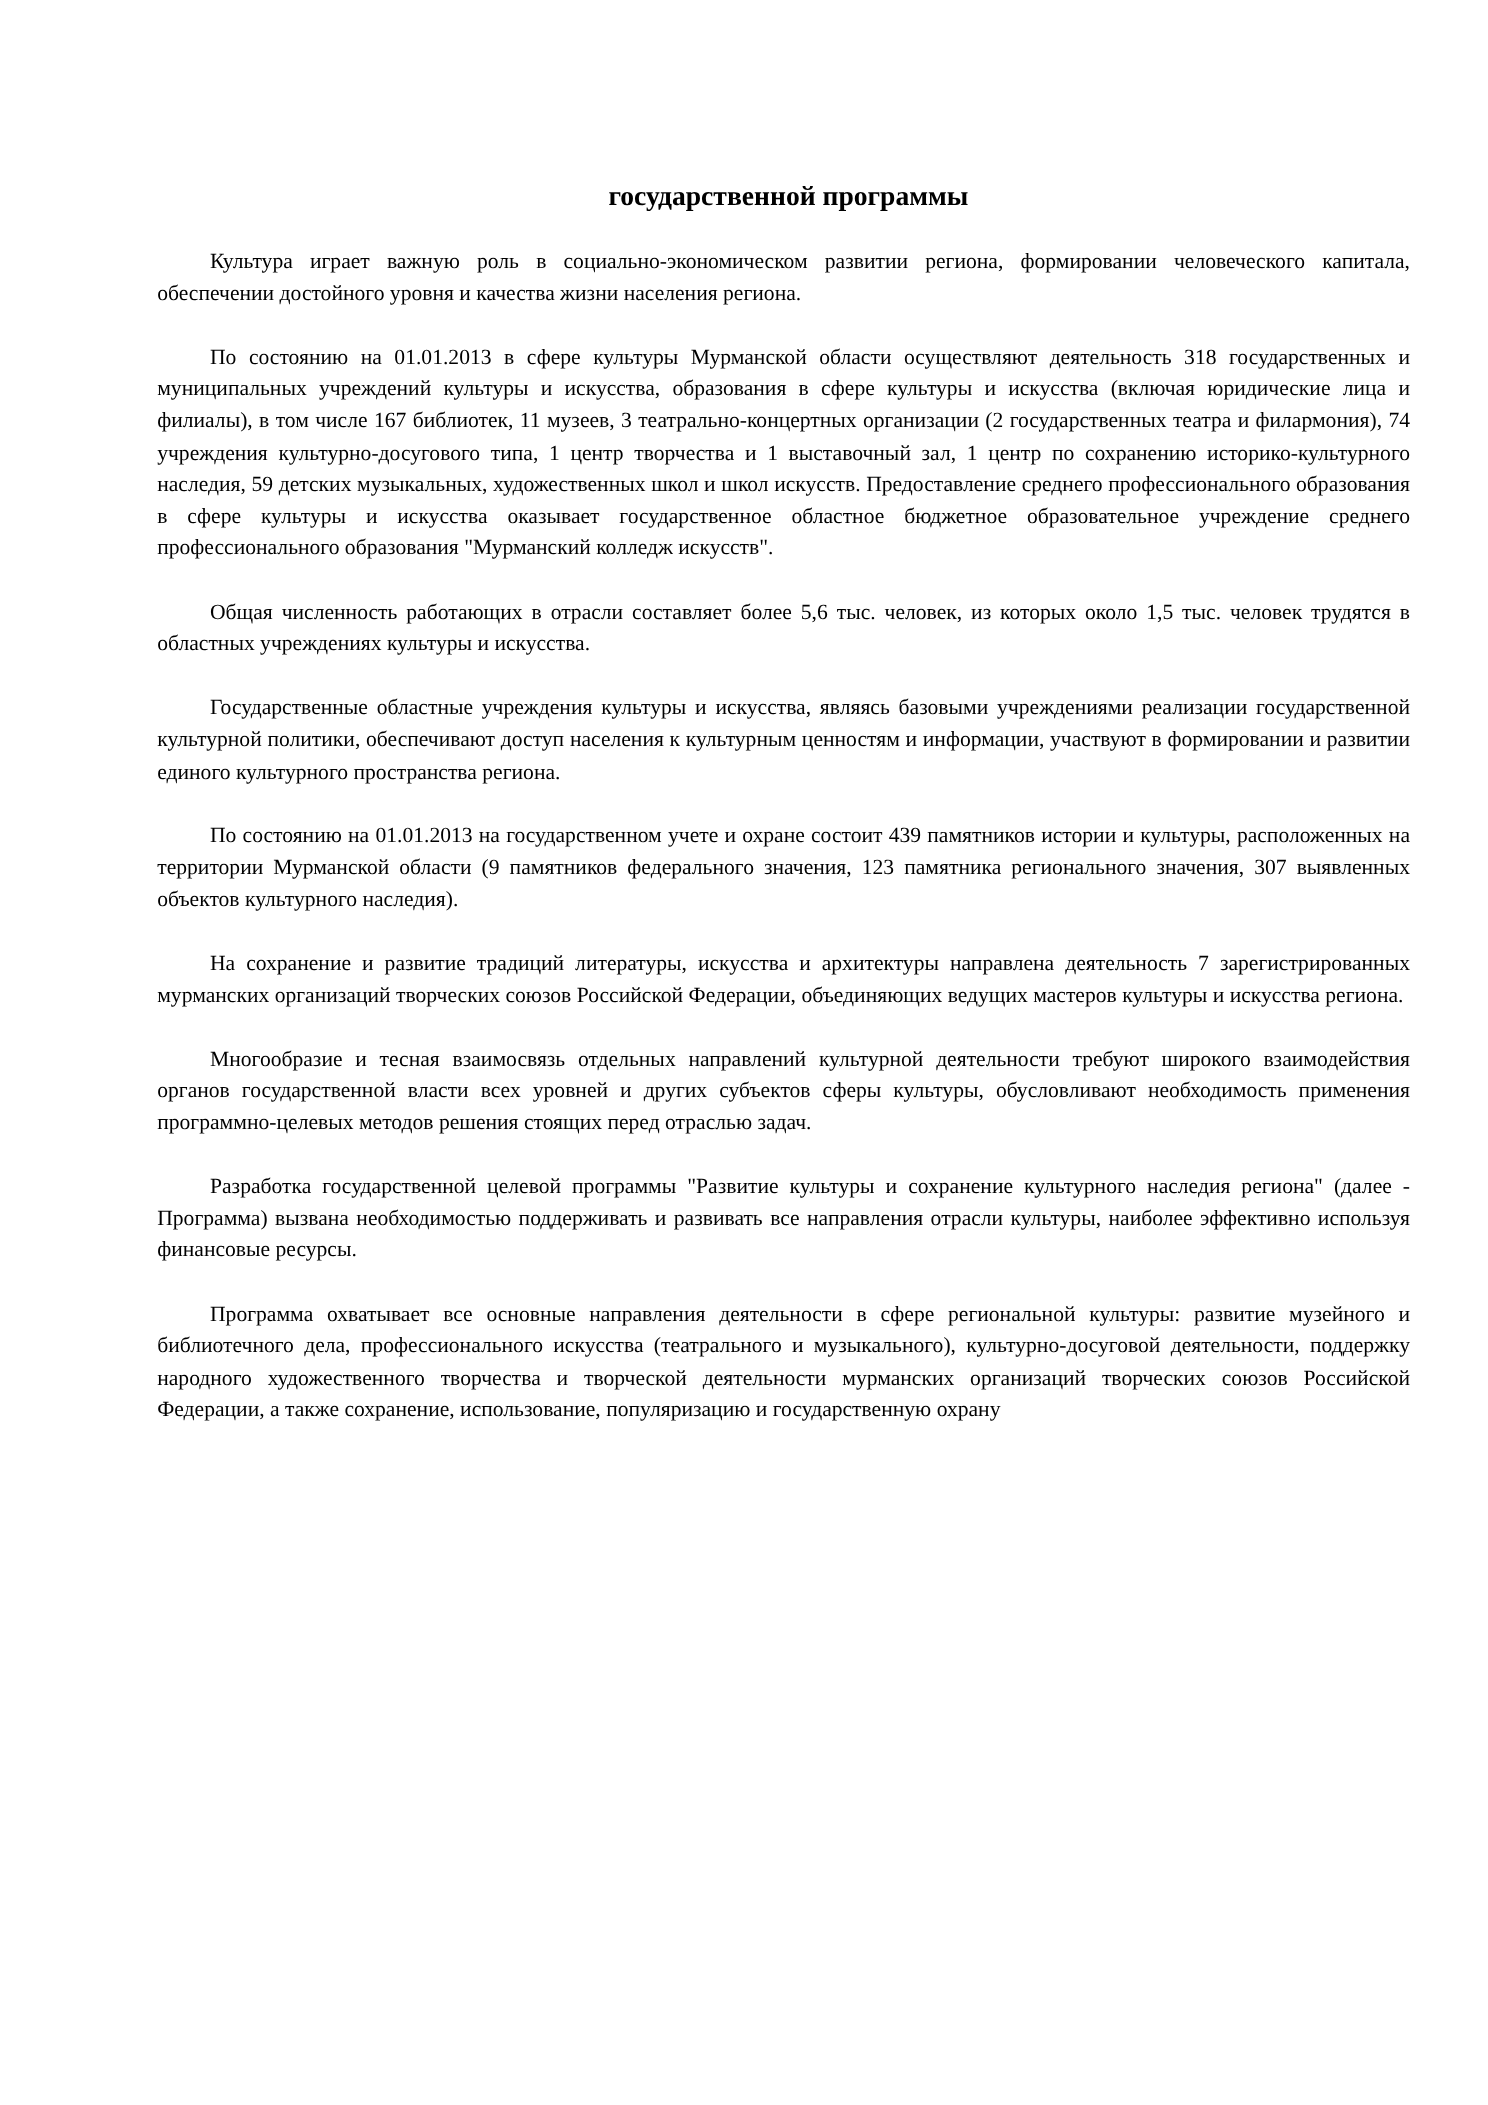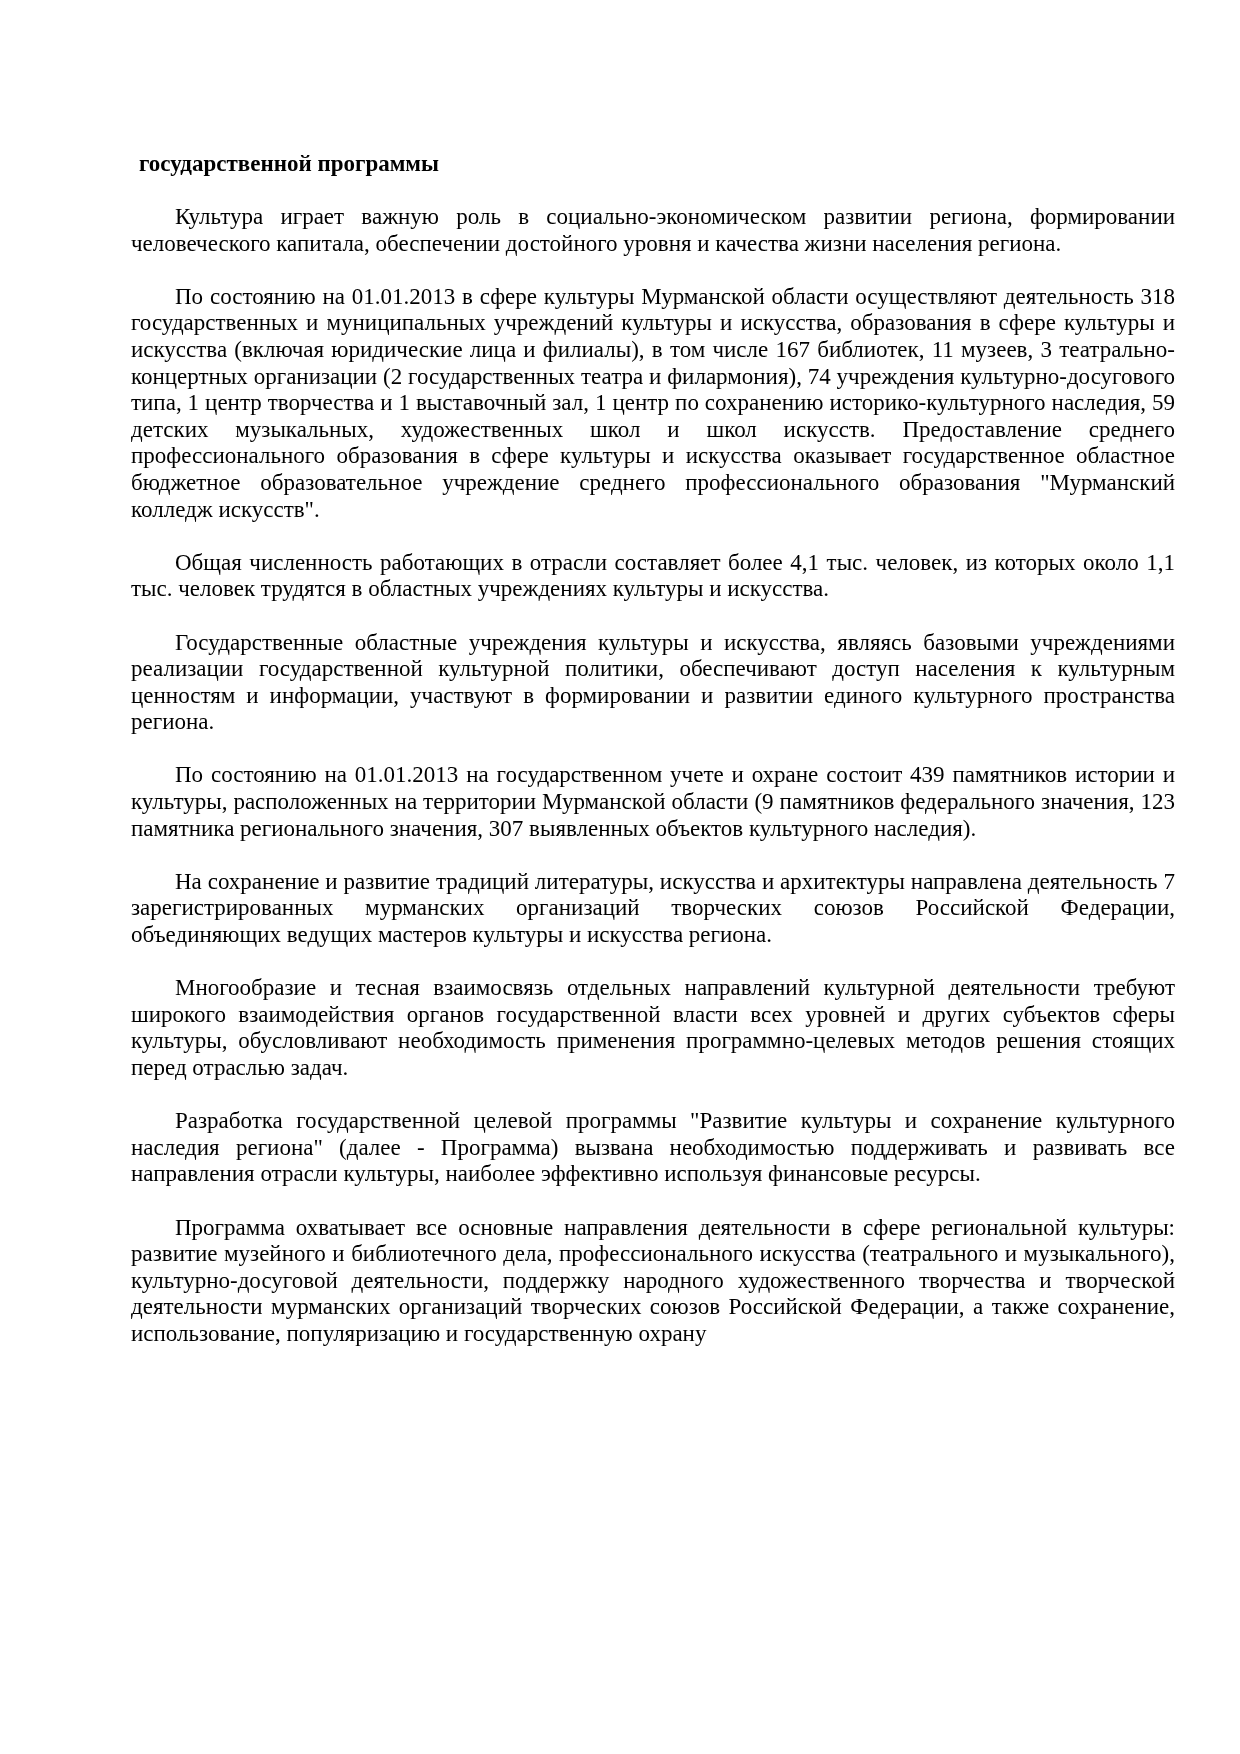--- a/index.html
+++ b/index.html
@@ -15,45 +15,46 @@
     font-family: "Liberation Serif", "DejaVu Serif", serif;
     color: #000000;
   }
   .page {
     position: absolute;
     left: 131px;
     top: 150px;
     width: 1044px;
   }
   .title {
+    text-align: center;
     font-weight: bold;
     font-size: 23px;
     line-height: 28px;
     margin: 0 0 26px 0;
     padding-left: 8px;
   }
   .para {
-    font-size: 23px;
+    font-size: 18px;
     line-height: 26.6px;
     text-align: justify;
     text-indent: 44px;
     margin: 0 0 26.6px 0;
     hyphens: none;
   }
   .para:last-child {
     margin-bottom: 0;
   }
 </style>
 </head>
 <body>
 
 <div class="page">
   <h1 class="title">государственной программы</h1>
   <p class="para">Культура играет важную роль в социально-экономическом развитии региона, формировании человеческого капитала, обеспечении достойного уровня и качества жизни населения региона.</p>
   <p class="para">По состоянию на 01.01.2013 в сфере культуры Мурманской области осуществляют деятельность 318 государственных и муниципальных учреждений культуры и искусства, образования в сфере культуры и искусства (включая юридические лица и филиалы), в том числе 167 библиотек, 11 музеев, 3 театрально-концертных организации (2 государственных театра и филармония), 74 учреждения культурно-досугового типа, 1 центр творчества и 1 выставочный зал, 1 центр по сохранению историко-культурного наследия, 59 детских музыкальных, художественных школ и школ искусств. Предоставление среднего профессионального образования в сфере культуры и искусства оказывает государственное областное бюджетное образовательное учреждение среднего профессионального образования "Мурманский колледж искусств".</p>
-  <p class="para">Общая численность работающих в отрасли составляет более 4,1 тыс. человек, из которых около 1,1 тыс. человек трудятся в областных учреждениях культуры и искусства.</p>
+  <p class="para">Общая численность работающих в отрасли составляет более 5,6 тыс. человек, из которых около 1,5 тыс. человек трудятся в областных учреждениях культуры и искусства.</p>
   <p class="para">Государственные областные учреждения культуры и искусства, являясь базовыми учреждениями реализации государственной культурной политики, обеспечивают доступ населения к культурным ценностям и информации, участвуют в формировании и развитии единого культурного пространства региона.</p>
   <p class="para">По состоянию на 01.01.2013 на государственном учете и охране состоит 439 памятников истории и культуры, расположенных на территории Мурманской области (9 памятников федерального значения, 123 памятника регионального значения, 307 выявленных объектов культурного наследия).</p>
   <p class="para">На сохранение и развитие традиций литературы, искусства и архитектуры направлена деятельность 7 зарегистрированных мурманских организаций творческих союзов Российской Федерации, объединяющих ведущих мастеров культуры и искусства региона.</p>
   <p class="para">Многообразие и тесная взаимосвязь отдельных направлений культурной деятельности требуют широкого взаимодействия органов государственной власти всех уровней и других субъектов сферы культуры, обусловливают необходимость применения программно-целевых методов решения стоящих перед отраслью задач.</p>
   <p class="para">Разработка государственной целевой программы "Развитие культуры и сохранение культурного наследия региона" (далее - Программа) вызвана необходимостью поддерживать и развивать все направления отрасли культуры, наиболее эффективно используя финансовые ресурсы.</p>
   <p class="para">Программа охватывает все основные направления деятельности в сфере региональной культуры: развитие музейного и библиотечного дела, профессионального искусства (театрального и музыкального), культурно-досуговой деятельности, поддержку народного художественного творчества и творческой деятельности мурманских организаций творческих союзов Российской Федерации, а также сохранение, использование, популяризацию и государственную охрану</p>
 </div>
 
 </body></html>

